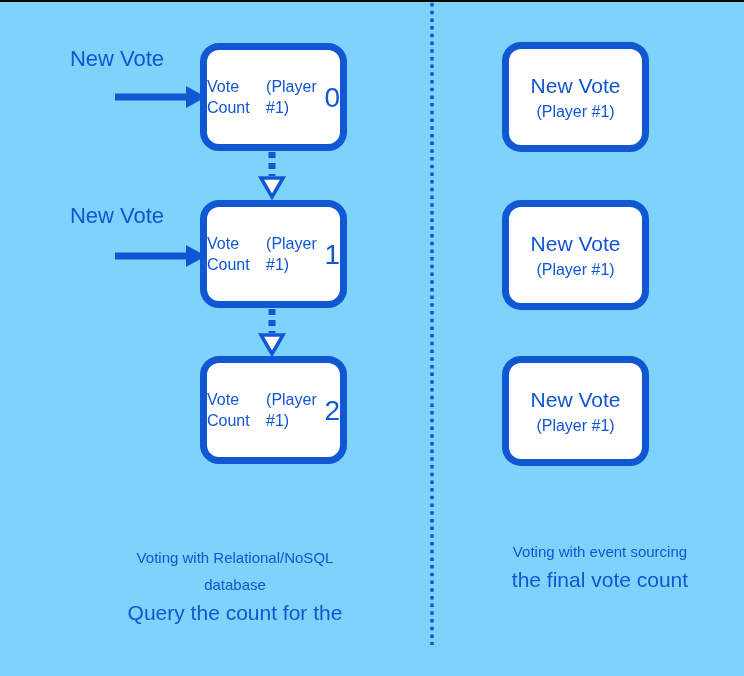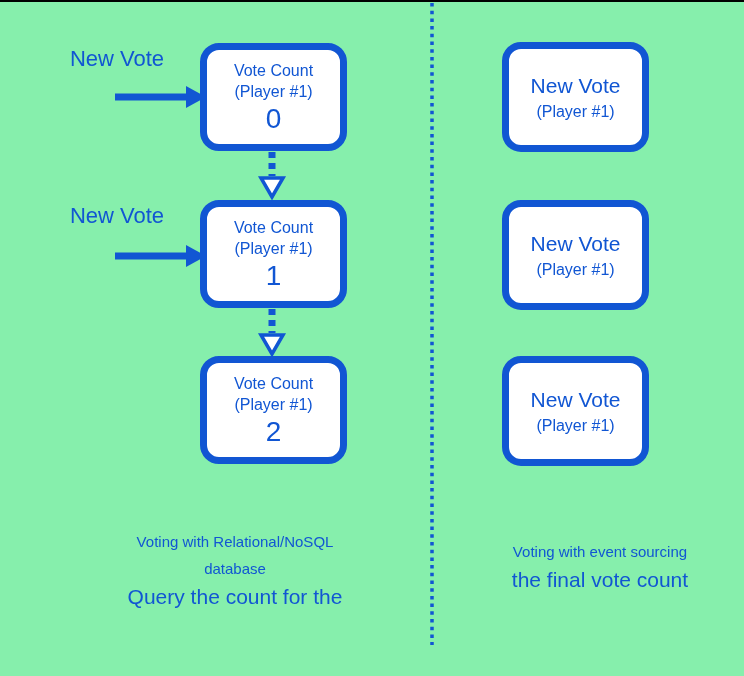--- a/index.html
+++ b/index.html
@@ -1,38 +1,38 @@
 <!DOCTYPE html>
 <html style="--accent: #1156d3;"><head>
 <meta charset="utf-8">
 <style>
   html,body { margin:0; padding:0; background:#fff; }
   .canvas {
-    position:relative; width:744px; height:676px; background:#86efac;
+    position:relative; width:744px; height:676px; background:#7dd3fc;
     overflow:hidden; font-family:"Liberation Sans", sans-serif;
     color:var(--accent,#1156d3);
   }
   .top-edge { position:absolute; top:0; left:0; width:744px; height:2px; background:#000; }
 
   .vlabel {
     position:absolute; width:160px; text-align:center;
     font-size:22px; line-height:26px; font-weight:500;
   }
   .vlabel.nv1 { left:37px; top:46px; }
   .vlabel.nv2 { left:37px; top:203px; }
 
   .harrow { position:absolute; left:112px; width:94px; height:26px; }
   .harrow.a1 { top:84px; }
   .harrow.a2 { top:243px; }
 
   .state-box {
     position:absolute; left:200px; width:147px; height:108px;
     border:7px solid var(--accent,#1156d3); border-radius:19px;
     box-sizing:border-box; background:#fff;
-    display:flex; flex-direction:column; align-items:center; justify-content:center;
+    display:flex; flex-direction:row; align-items:center; justify-content:flex-end;
   }
   .state-box.b0 { top:43px; }
   .state-box.b1 { top:200px; }
   .state-box.b2 { top:356px; }
   .box-title, .box-sub { font-size:16px; line-height:21px; font-weight:500; }
   .box-count { font-size:28px; line-height:31px; font-weight:500; margin-top:1px; }
 
   .connector { position:absolute; left:257px; width:30px; height:49px; }
   .connector.c1 { top:151px; }
   .connector.c2 { top:308px; }
@@ -45,21 +45,21 @@
   }
   .event-box.e0 { top:42px; }
   .event-box.e1 { top:200px; }
   .event-box.e2 { top:356px; }
   .event-title { font-size:21px; line-height:26px; font-weight:500; }
   .event-sub { font-size:16px; line-height:21px; font-weight:500; margin-top:2px; }
 
   .divider-svg { position:absolute; left:428px; top:0; width:8px; height:648px; }
 
   .caption { position:absolute; text-align:center; }
-  .caption.cap-left  { left:75px;  top:528px; width:320px; }
+  .caption.cap-left  { left:75px;  top:544px; width:320px; }
   .caption.cap-right { left:460px; top:538px; width:280px; }
   .cap-small { font-size:15px; line-height:27px; font-weight:500; }
   .cap-large { font-size:21px; line-height:30px; font-weight:500; }
 </style>
 </head>
 <body>
 
 <div class="canvas">
   <div class="top-edge"></div>
 

